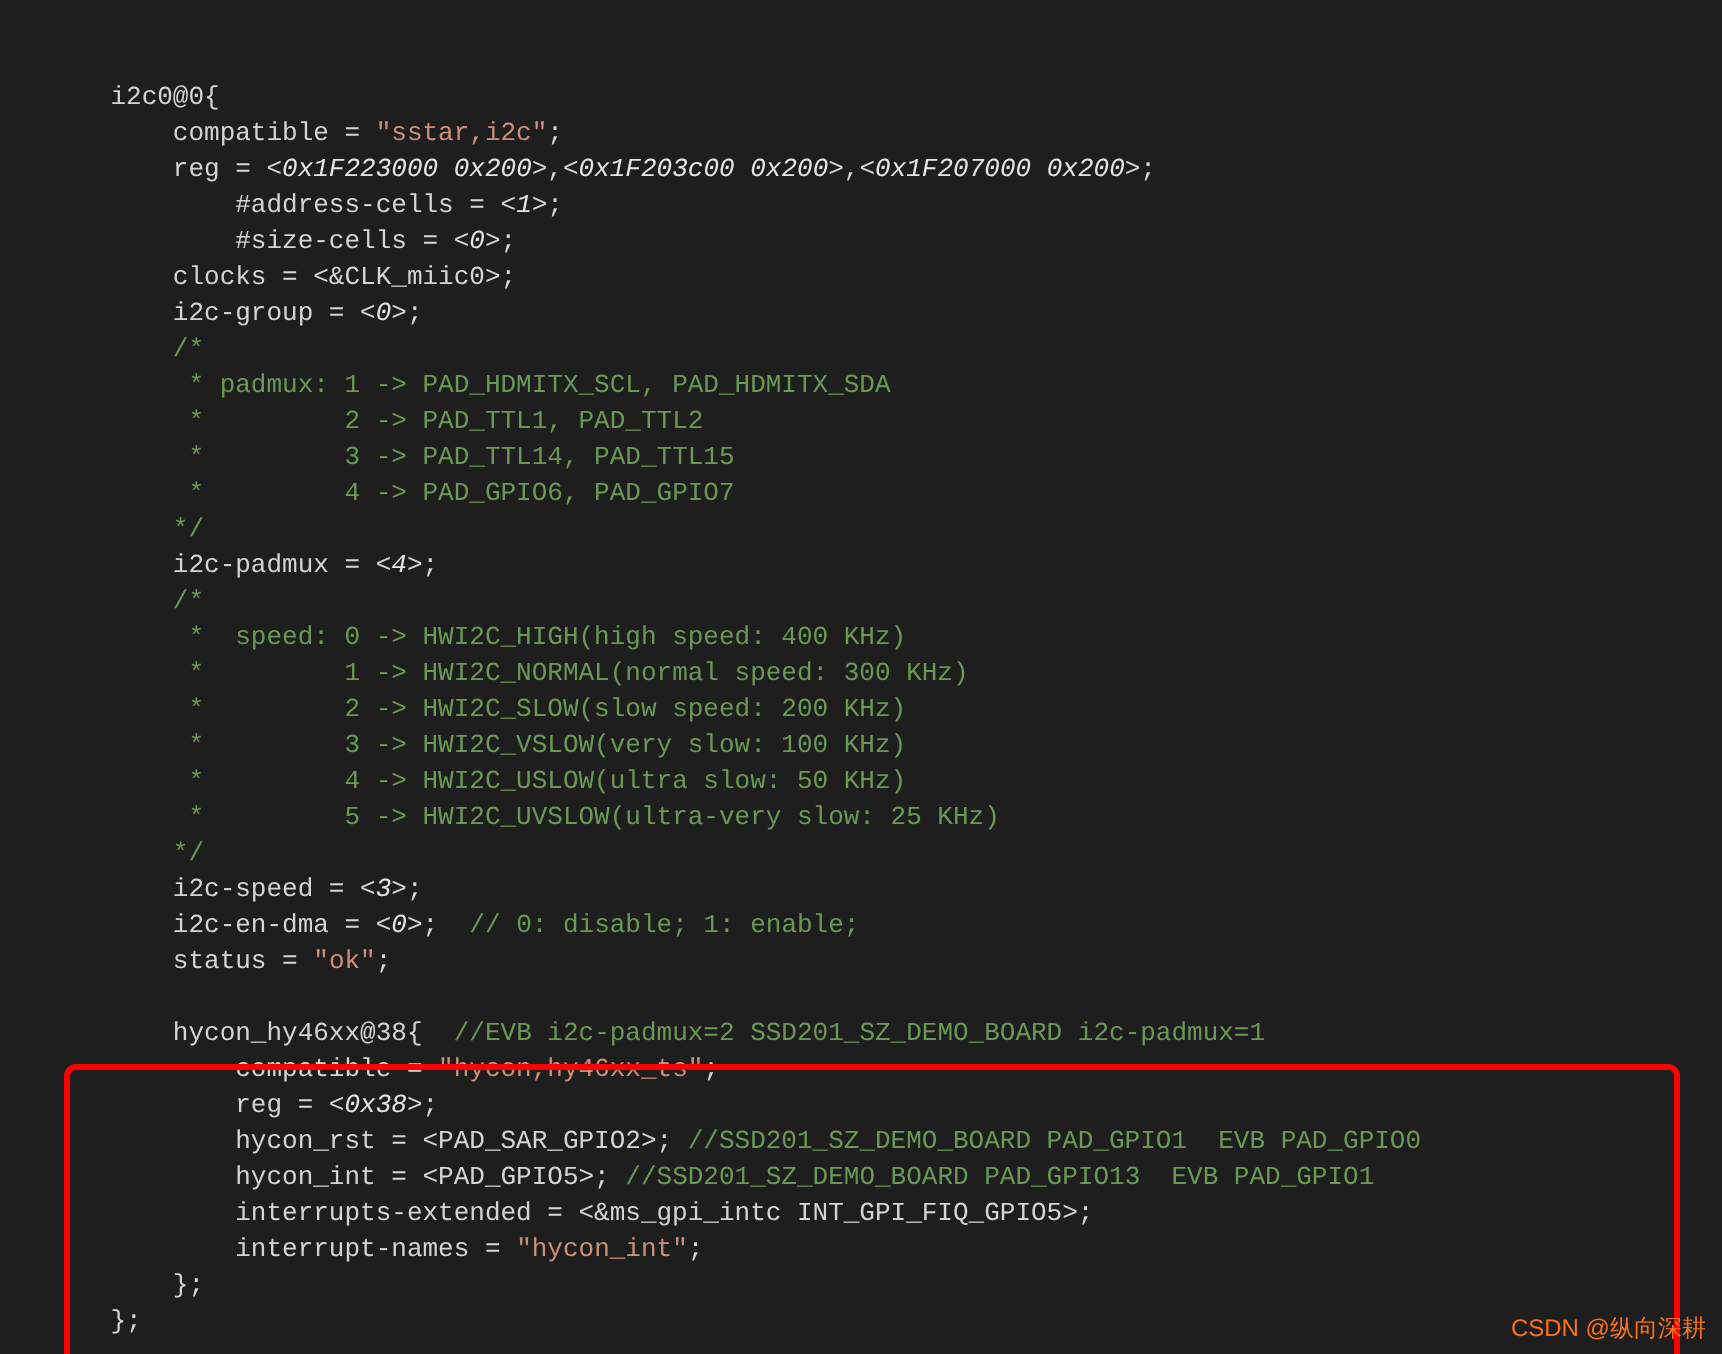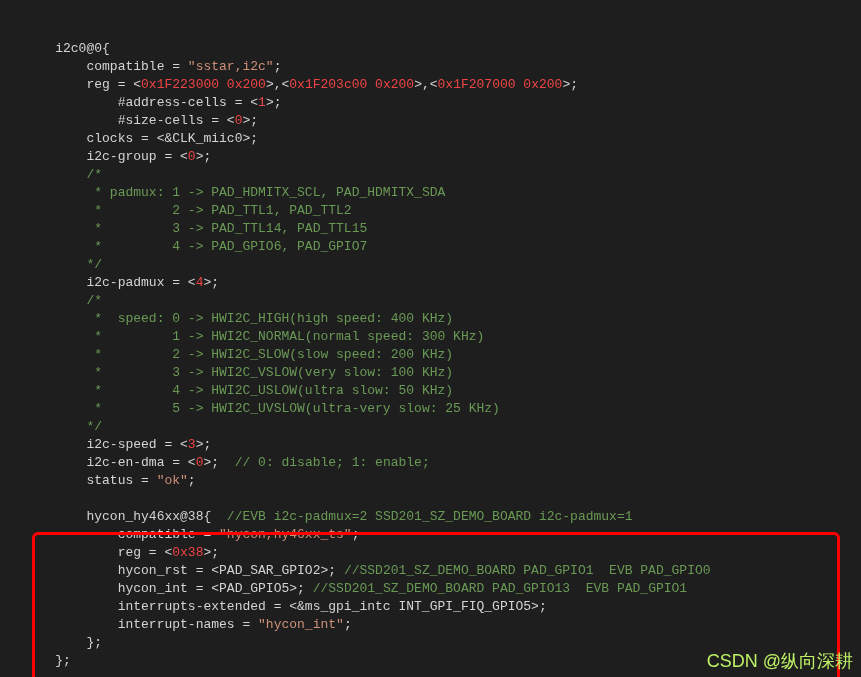--- a/index.html
+++ b/index.html
@@ -14,38 +14,38 @@
 }
 .code-container {
   padding: 4px 0;
   color: #d4d4d4;
   line-height: 18px;
   white-space: pre;
 }
 .line { padding-left: 24px; }
 .c-default { color: #d4d4d4; }
 .c-string { color: #ce9178; }
-.c-number { color: #ef4444; }
+.c-number { color: #e5e5e5; font-style: italic; }
 .c-comment { color: #6a9955; }
 .highlight-box {
   position: absolute;
   border: 3px solid #ff0000;
   border-radius: 6px;
   left: 32px;
   top: 532px;
   width: 808px;
   height: 156px;
   pointer-events: none;
 }
 .watermark {
   position: absolute;
   right: 8px;
   bottom: 4px;
-  color: #bef264;
-  font-size: 18px;
+  color: #f97316;
+  font-size: 12px;
   font-family: sans-serif;
 }
 </style>
 </head>
 <body>
 
 <div class="code-container">
   <div id="code-lines"><div class="line"><span class="c-default">    </span><span class="c-default">i2c0@0{</span></div><div class="line"><span class="c-default">        </span><span class="c-default">compatible = </span><span class="c-string">"sstar,i2c"</span><span class="c-default">;</span></div><div class="line"><span class="c-default">        </span><span class="c-default">reg = &lt;</span><span class="c-number">0x1F223000</span><span class="c-default"> </span><span class="c-number">0x200</span><span class="c-default">&gt;,&lt;</span><span class="c-number">0x1F203c00</span><span class="c-default"> </span><span class="c-number">0x200</span><span class="c-default">&gt;,&lt;</span><span class="c-number">0x1F207000</span><span class="c-default"> </span><span class="c-number">0x200</span><span class="c-default">&gt;;</span></div><div class="line"><span class="c-default">            </span><span class="c-default">#address-cells = &lt;</span><span class="c-number">1</span><span class="c-default">&gt;;</span></div><div class="line"><span class="c-default">            </span><span class="c-default">#size-cells = &lt;</span><span class="c-number">0</span><span class="c-default">&gt;;</span></div><div class="line"><span class="c-default">        </span><span class="c-default">clocks = &lt;&amp;CLK_miic0&gt;;</span></div><div class="line"><span class="c-default">        </span><span class="c-default">i2c-group = &lt;</span><span class="c-number">0</span><span class="c-default">&gt;;</span></div><div class="line"><span class="c-default">        </span><span class="c-comment">/*</span></div><div class="line"><span class="c-default">        </span><span class="c-comment"> * padmux: 1 -&gt; PAD_HDMITX_SCL, PAD_HDMITX_SDA</span></div><div class="line"><span class="c-default">        </span><span class="c-comment"> *         2 -&gt; PAD_TTL1, PAD_TTL2</span></div><div class="line"><span class="c-default">        </span><span class="c-comment"> *         3 -&gt; PAD_TTL14, PAD_TTL15</span></div><div class="line"><span class="c-default">        </span><span class="c-comment"> *         4 -&gt; PAD_GPIO6, PAD_GPIO7</span></div><div class="line"><span class="c-default">        </span><span class="c-comment">*/</span></div><div class="line"><span class="c-default">        </span><span class="c-default">i2c-padmux = &lt;</span><span class="c-number">4</span><span class="c-default">&gt;;</span></div><div class="line"><span class="c-default">        </span><span class="c-comment">/*</span></div><div class="line"><span class="c-default">        </span><span class="c-comment"> *  speed: 0 -&gt; HWI2C_HIGH(high speed: 400 KHz)</span></div><div class="line"><span class="c-default">        </span><span class="c-comment"> *         1 -&gt; HWI2C_NORMAL(normal speed: 300 KHz)</span></div><div class="line"><span class="c-default">        </span><span class="c-comment"> *         2 -&gt; HWI2C_SLOW(slow speed: 200 KHz)</span></div><div class="line"><span class="c-default">        </span><span class="c-comment"> *         3 -&gt; HWI2C_VSLOW(very slow: 100 KHz)</span></div><div class="line"><span class="c-default">        </span><span class="c-comment"> *         4 -&gt; HWI2C_USLOW(ultra slow: 50 KHz)</span></div><div class="line"><span class="c-default">        </span><span class="c-comment"> *         5 -&gt; HWI2C_UVSLOW(ultra-very slow: 25 KHz)</span></div><div class="line"><span class="c-default">        </span><span class="c-comment">*/</span></div><div class="line"><span class="c-default">        </span><span class="c-default">i2c-speed = &lt;</span><span class="c-number">3</span><span class="c-default">&gt;;</span></div><div class="line"><span class="c-default">        </span><span class="c-default">i2c-en-dma = &lt;</span><span class="c-number">0</span><span class="c-default">&gt;;  </span><span class="c-comment">// 0: disable; 1: enable;</span></div><div class="line"><span class="c-default">        </span><span class="c-default">status = </span><span class="c-string">"ok"</span><span class="c-default">;</span></div><div class="line"><span class="c-default"></span><span class="c-default"> </span></div><div class="line"><span class="c-default">        </span><span class="c-default">hycon_hy46xx@38{  </span><span class="c-comment">//EVB i2c-padmux=2 SSD201_SZ_DEMO_BOARD i2c-padmux=1</span></div><div class="line"><span class="c-default">            </span><span class="c-default">compatible = </span><span class="c-string">"hycon,hy46xx_ts"</span><span class="c-default">;</span></div><div class="line"><span class="c-default">            </span><span class="c-default">reg = &lt;</span><span class="c-number">0x38</span><span class="c-default">&gt;;</span></div><div class="line"><span class="c-default">            </span><span class="c-default">hycon_rst = &lt;PAD_SAR_GPIO2&gt;; </span><span class="c-comment">//SSD201_SZ_DEMO_BOARD PAD_GPIO1  EVB PAD_GPIO0</span></div><div class="line"><span class="c-default">            </span><span class="c-default">hycon_int = &lt;PAD_GPIO5&gt;; </span><span class="c-comment">//SSD201_SZ_DEMO_BOARD PAD_GPIO13  EVB PAD_GPIO1</span></div><div class="line"><span class="c-default">            </span><span class="c-default">interrupts-extended = &lt;&amp;ms_gpi_intc INT_GPI_FIQ_GPIO5&gt;;</span></div><div class="line"><span class="c-default">            </span><span class="c-default">interrupt-names = </span><span class="c-string">"hycon_int"</span><span class="c-default">;</span></div><div class="line"><span class="c-default">        </span><span class="c-default">};</span></div><div class="line"><span class="c-default">    </span><span class="c-default">};</span></div></div>
 </div>
 

